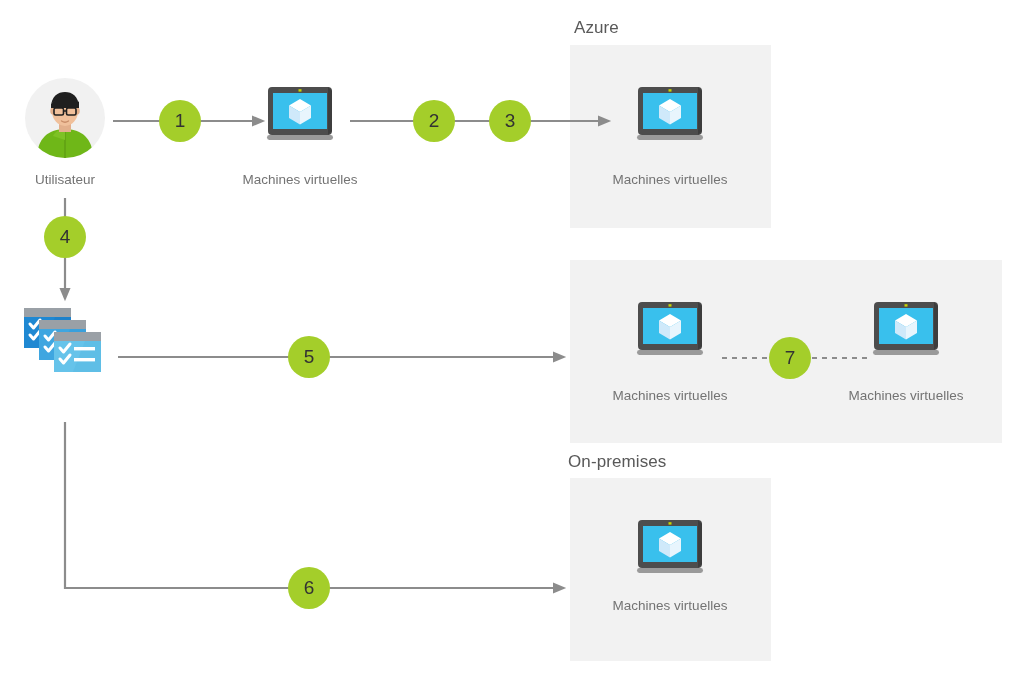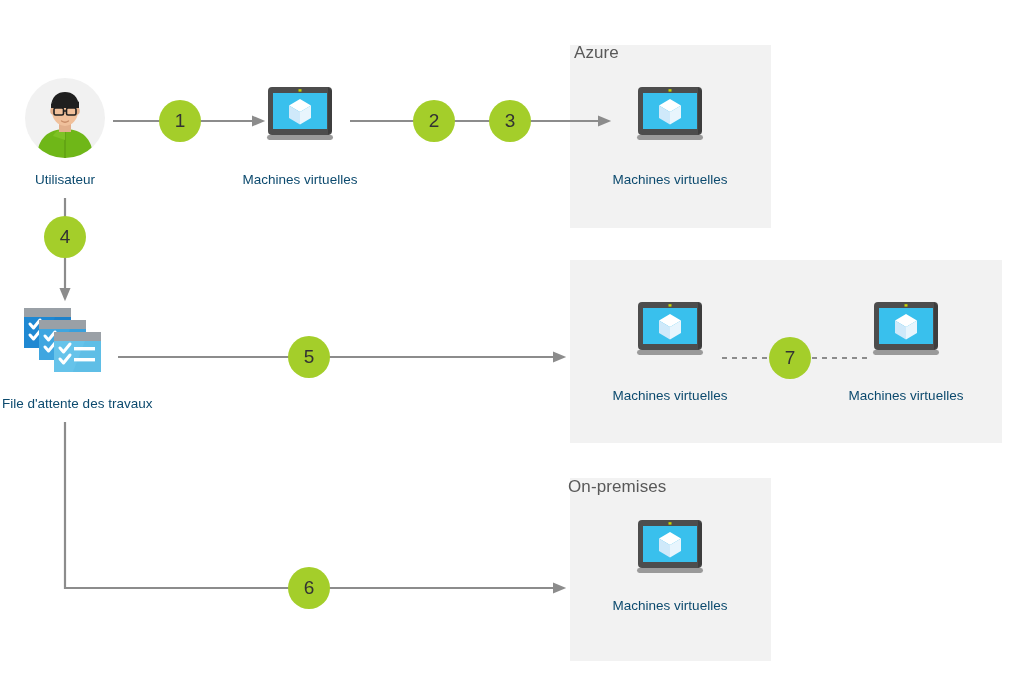--- a/index.html
+++ b/index.html
@@ -21,25 +21,24 @@
     position: absolute;
     background: #f2f2f2;
   }
   .zone-label {
     position: absolute;
     color: #595959;
     font-size: 17px;
     font-family: "Liberation Sans", sans-serif;
     white-space: nowrap;
     letter-spacing: 0.1px;
-    margin-top: 25px;
   }
   .node-label {
     position: absolute;
-    color: #0c4a6e;
+    color: #737373;
     font-size: 13.5px;
     font-family: "Liberation Sans", sans-serif;
     white-space: nowrap;
     text-align: center;
   }
   .vm-icon {
     position: absolute;
   }
   .queue-icon {
     position: absolute;
@@ -183,21 +182,20 @@
 
       <rect x="32" y="26" width="47" height="40" fill="#66c3ea"></rect>
       <rect x="32" y="26" width="47" height="9" fill="#9aa0a6"></rect>
       <polygon points="63,35 79,35 79,66 51,66" fill="#55b7e2" opacity="0.40"></polygon>
       <path d="M38,42 l3.5,4 l6.5,-8" fill="none" stroke="#ffffff" stroke-width="3" stroke-linecap="round" stroke-linejoin="round"></path>
       <path d="M38,53 l3.5,4 l6.5,-8" fill="none" stroke="#ffffff" stroke-width="3" stroke-linecap="round" stroke-linejoin="round"></path>
       <rect x="52" y="41" width="21" height="3.4" fill="#ffffff"></rect>
       <rect x="52" y="52" width="21" height="3.4" fill="#ffffff"></rect>
     </svg>
   </div>
-  <div class="node-label" style="left:2px; top:396px; width:220px; text-align:left;">File d'attente des travaux</div>
 
   <div class="vm-icon" style="left:634px; top:300px; width:72px; height:66px;">
     <svg width="72" height="66" viewBox="0 0 72 66" xmlns="http://www.w3.org/2000/svg">
       <rect x="3" y="50" width="66" height="5" rx="2.4" fill="#9a9a9a"></rect>
       <path d="M26,40 L46,40 L49,52 L23,52 Z" fill="#9a9a9a"></path>
       <rect x="4" y="2" width="64" height="48" rx="4" fill="#4d4d4d"></rect>
       <path d="M64,2 L68,6 L68,46 L64,50 Z" fill="#3d3d3d"></path>
       <rect x="9" y="8" width="54" height="36" fill="#39c0ed"></rect>
       <rect x="34.5" y="4.2" width="3" height="2.4" fill="#c8d400"></rect>
       <polygon points="36,14 47,20.5 36,27 25,20.5" fill="#ffffff"></polygon>

